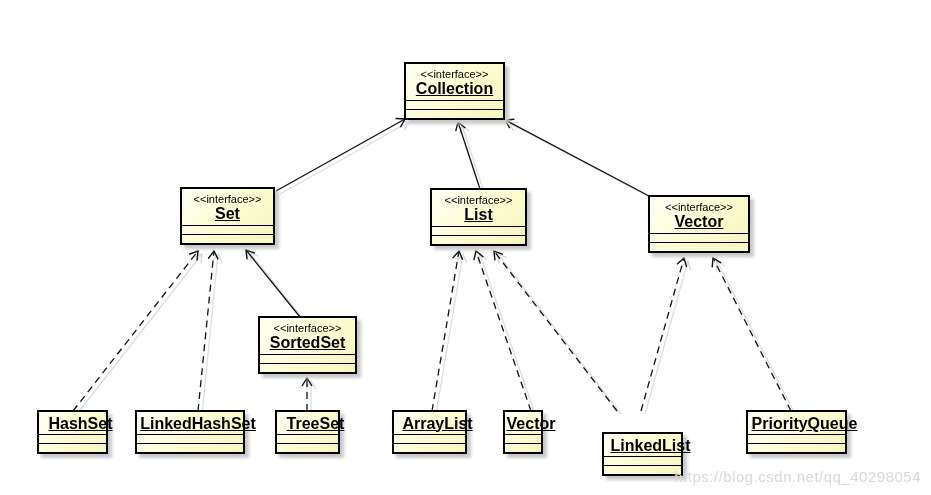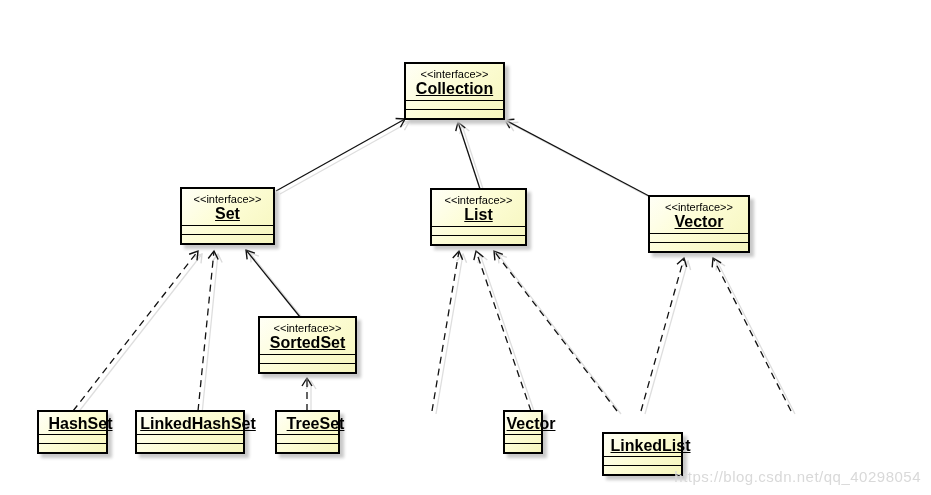--- a/index.html
+++ b/index.html
@@ -150,32 +150,46 @@
   </div>
 
   <div class="uml-box clazz" id="b-linkedhashset">
     <div class="head">
       <div class="cls-name">LinkedHashSet</div>
     </div>
     <div class="compartment"></div>
     <div class="compartment"></div>
   </div>
 
+  <div class="uml-box clazz" id="b-arraylist">
+    <div class="head">
+      <div class="cls-name">ArrayList</div>
+    </div>
+    <div class="compartment"></div>
+    <div class="compartment"></div>
+  </div>
 
   <div class="uml-box clazz" id="b-vector">
     <div class="head">
       <div class="cls-name">Vector</div>
     </div>
     <div class="compartment"></div>
     <div class="compartment"></div>
   </div>
 
   <div class="uml-box clazz" id="b-linkedlist">
     <div class="head">
       <div class="cls-name">LinkedList</div>
     </div>
     <div class="compartment"></div>
     <div class="compartment"></div>
   </div>
 
+  <div class="uml-box clazz" id="b-priorityqueue">
+    <div class="head">
+      <div class="cls-name">PriorityQueue</div>
+    </div>
+    <div class="compartment"></div>
+    <div class="compartment"></div>
+  </div>
 
   <div class="watermark">https://blog.csdn.net/qq_40298054</div>
 </div>
 
 </body></html>

